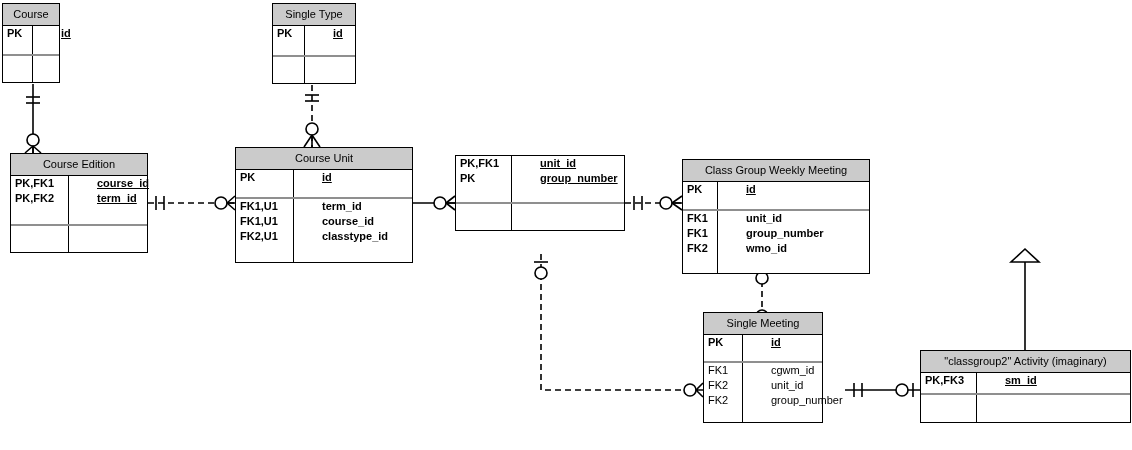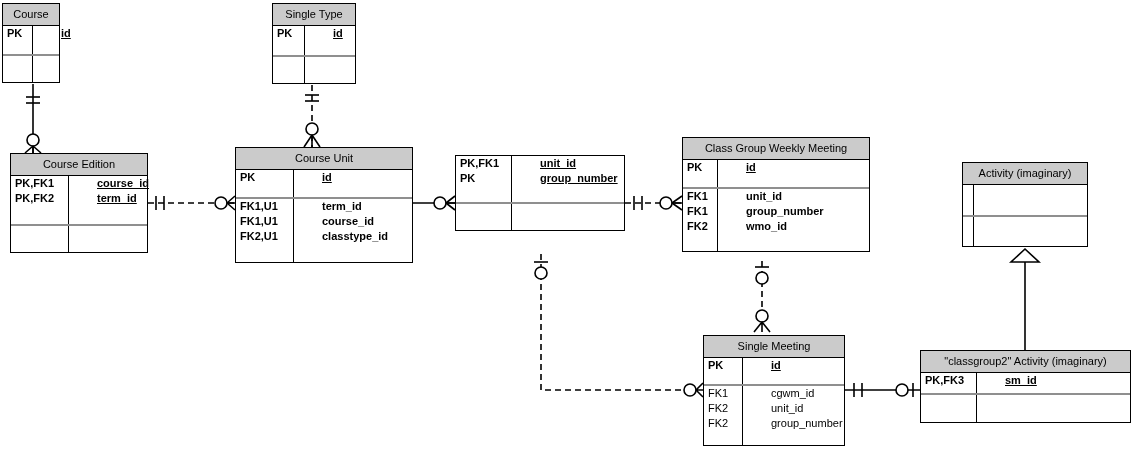--- a/index.html
+++ b/index.html
@@ -207,21 +207,21 @@
     <div class="esec" style="height:28px">
       <div class="col kc" style="width:56px">
           <div></div>
         </div>
       <div class="col nc">
           <div></div>
         </div>
     </div>
   </div>
 
-  <div class="entity" style="left:682px;top:137px;width:188px">
+  <div class="entity" style="left:682px;top:159px;width:188px">
     <div class="ehead">Class Group Weekly Meeting</div>
     <div class="esec" style="height:27px">
       <div class="col kc" style="width:35px">
           <div class="b">PK</div>
         </div>
       <div class="col nc">
           <div class="pk">id</div>
         </div>
     </div>
     <div class="esec" style="height:64px">
@@ -231,41 +231,22 @@
         <div class="b">FK2</div>
       </div>
       <div class="col nc">
         <div class="b">unit_id</div>
         <div class="b">group_number</div>
         <div class="b">wmo_id</div>
       </div>
     </div>
   </div>
 
-  <div class="entity" style="left:962px;top:162px;width:126px">
-    <div class="ehead">Activity (imaginary)</div>
-    <div class="esec" style="height:30px">
-      <div class="col kc" style="width:11px">
-          <div></div>
-        </div>
-      <div class="col nc">
-          <div></div>
-        </div>
-    </div>
-    <div class="esec" style="height:31px">
-      <div class="col kc" style="width:11px">
-          <div></div>
-        </div>
-      <div class="col nc">
-          <div></div>
-        </div>
-    </div>
-  </div>
-
-  <div class="entity" style="left:703px;top:335px;width:142px">
+
+  <div class="entity" style="left:703px;top:312px;width:120px">
     <div class="ehead">Single Meeting</div>
     <div class="esec" style="height:26px">
       <div class="col kc" style="width:39px">
           <div class="b">PK</div>
         </div>
       <div class="col nc">
           <div class="pk">id</div>
         </div>
     </div>
     <div class="esec" style="height:61px">

